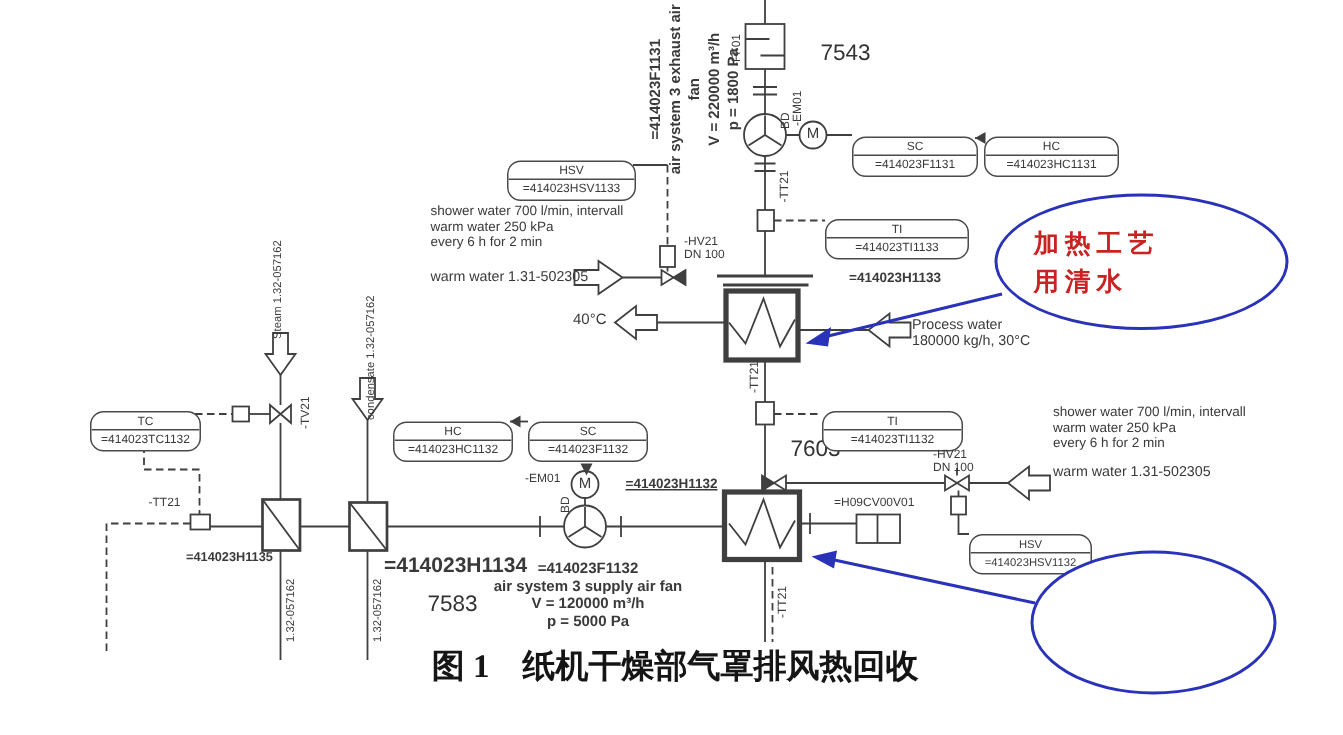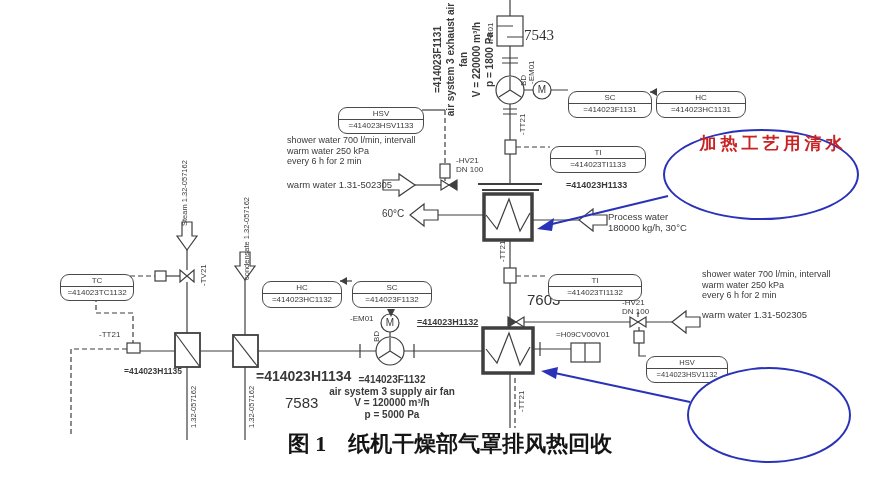--- a/index.html
+++ b/index.html
@@ -14,21 +14,21 @@
   .tag{position:absolute;border:1.2px solid #4a4a4a;border-radius:9px;background:#fff;
        text-align:center;font-size:8px;line-height:10px;color:#3a3a3a;overflow:hidden;margin-top:12px;}
   .tag>div:first-child{border-bottom:1.1px solid #4a4a4a;padding-top:1px;}
   .tag>div:last-child{padding:1px 0 2px;}
   .big{font-size:15px;color:#333;}
   .bold{font-weight:bold;}
   .s8{font-size:8px;line-height:9px;}
   .s9{font-size:9px;line-height:10.5px;}
   .s10{font-size:10px;line-height:11px;}
   .callout{position:absolute;border:2px solid #2a32b8;border-radius:50%;background:#fff;
-           display:flex;flex-direction:row;justify-content:center;
+           display:flex;flex-direction:column;justify-content:center;
            color:#c92222;font-weight:bold;z-index:5;}
   .callout div{white-space:nowrap;}
   .caption{position:absolute;font-family:"Liberation Serif","DejaVu Serif",serif;
            font-weight:bold;font-size:22px;color:#151515;text-align:center;}
 </style>
 </head>
 <body>
 
 <div class="stage">
 
@@ -157,21 +157,21 @@
   <div class="vlab" style="left:199px;top:286px;">-TV21</div>
   <div class="vlab" style="left:180px;top:226px;font-size:7.5px;">Steam 1.32-057162</div>
   <div class="vlab" style="left:242px;top:280px;font-size:7.5px;">condensate 1.32-057162</div>
   <div class="vlab" style="left:189px;top:428px;font-size:7.5px;">1.32-057162</div>
   <div class="vlab" style="left:247px;top:428px;font-size:7.5px;">1.32-057162</div>
   <div class="vlab" style="left:372px;top:342px;">BD</div>
 
   <div class="lab" style="left:536px;top:84px;width:12px;text-align:center;font-size:10px;">M</div>
   <div class="lab" style="left:384px;top:317px;width:12px;text-align:center;font-size:10px;">M</div>
 
-  <div class="lab big" style="left:524px;top:27px;font-family:Liberation Serif, serif;">7543</div>
+  <div class="lab big" style="left:547px;top:27px;">7543</div>
   <div class="lab big" style="left:527px;top:291px;">7603</div>
   <div class="lab big" style="left:285px;top:394px;">7583</div>
 
   <div class="tag" style="left:338px;top:95px;width:84px;">
     <div>HSV</div>
     <div>=414023HSV1133</div>
   </div>
   <div class="tag" style="left:568px;top:79px;width:82px;">
     <div>SC</div>
     <div>=414023F1131</div>
@@ -208,21 +208,21 @@
   <div class="lab s9" style="left:287px;top:135px;">
     <div>shower water 700 l/min, intervall</div>
     <div>warm water 250 kPa</div>
     <div>every 6 h for 2 min</div>
   </div>
   <div class="lab" style="left:287px;top:179px;font-size:9.5px;">warm water 1.31-502305</div>
   <div class="lab s8" style="left:456px;top:156px;">
     <div>-HV21</div>
     <div>DN 100</div>
   </div>
-  <div class="lab s10" style="left:382px;top:208px;">60°C</div>
+  <div class="lab s10" style="left:382px;top:208px;">40°C</div>
   <div class="lab bold" style="left:566px;top:180px;font-size:9px;">=414023H1133</div>
   <div class="lab" style="left:608px;top:211px;font-size:9.5px;line-height:11px;">
     <div>Process water</div>
     <div>180000 kg/h, 30°C</div>
   </div>
 
   <div class="lab s9" style="left:702px;top:269px;">
     <div>shower water 700 l/min, intervall</div>
     <div>warm water 250 kPa</div>
     <div>every 6 h for 2 min</div>

